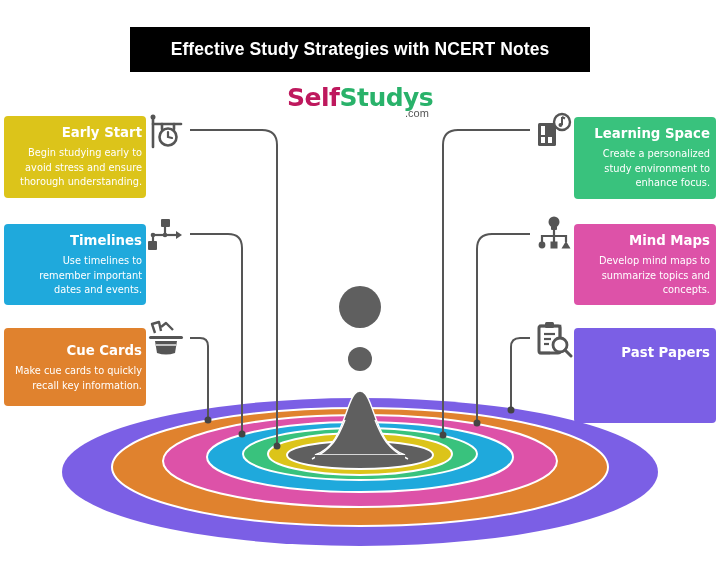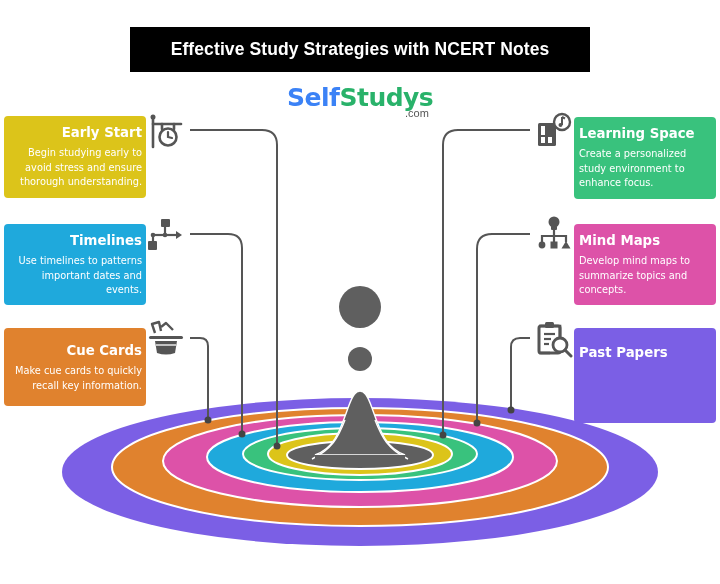--- a/index.html
+++ b/index.html
@@ -1,26 +1,26 @@
 <!DOCTYPE html>
 <html><head>
 <meta charset="utf-8">
 <style>
   html, body { margin: 0; padding: 0; background: #ffffff; }
   body { width: 720px; height: 584px; position: relative; overflow: hidden; font-family: "DejaVu Sans", sans-serif; }
   .title-bar { position: absolute; left: 130px; top: 27px; width: 460px; height: 45px; background: #000; display: flex; align-items: center; justify-content: center; }
   .title-text { color: #fff; font-family: "Liberation Sans", sans-serif; font-weight: bold; font-size: 17.5px; letter-spacing: 0.1px; }
   .logo { position: absolute; left: 284px; top: 83px; width: 152px; height: 46px; }
   .logo-main { position: absolute; left: 3px; top: 0; font-family: "DejaVu Sans", sans-serif; font-weight: bold; font-size: 25px; letter-spacing: -0.5px; white-space: nowrap; }
-  .logo-self { color: #3b82f6; }
+  .logo-self { color: #be185d; }
   .logo-studys { color: #29b26a; text-align: center; }
   .logo-com { position: absolute; left: 121px; top: 24px; font-size: 11px; color: #555; font-family: "Liberation Sans", sans-serif; }
   .card { position: absolute; border-radius: 4px; color: #fff; box-sizing: border-box; }
   .card.left { text-align: right; padding: 9px 4px 4px 8px; }
-  .card.right { text-align: left; padding: 9px 6px 12px 5px; }
+  .card.right { text-align: right; padding: 9px 6px 12px 5px; }
   .card-title { font-weight: bold; font-size: 13.3px; line-height: 16px; }
   .card-desc { font-size: 9.8px; line-height: 14.5px; margin-top: 5px; }
   .icon { position: absolute; }
   .diagram { position: absolute; left: 0; top: 0; }
 </style>
 </head>
 <body>
 
 <div class="title-bar">
   <span class="title-text">Effective Study Strategies with NCERT Notes</span>
@@ -69,21 +69,21 @@
     <circle cx="511" cy="410" r="3.5"></circle>
   </g>
 </svg>
 
 <div class="card left" style="left:4px; top:116px; width:142px; height:82px; background:#dcc41a;">
   <div class="card-title">Early Start</div>
   <div class="card-desc">Begin studying early to avoid stress and ensure thorough understanding.</div>
 </div>
 <div class="card left" style="left:4px; top:224px; width:142px; height:81px; background:#1fa9dc;">
   <div class="card-title">Timelines</div>
-  <div class="card-desc">Use timelines to patterns important dates and events.</div>
+  <div class="card-desc">Use timelines to remember important dates and events.</div>
 </div>
 <div class="card left" style="left:4px; top:328px; width:142px; height:78px; background:#e0822e;">
   <div class="card-title" style="margin-top:6px;">Cue Cards</div>
   <div class="card-desc">Make cue cards to quickly recall key information.</div>
 </div>
 
 <div class="card right" style="left:574px; top:117px; width:142px; height:82px; background:#39c27d;">
   <div class="card-title">Learning Space</div>
   <div class="card-desc">Create a personalized study environment to enhance focus.</div>
 </div>

